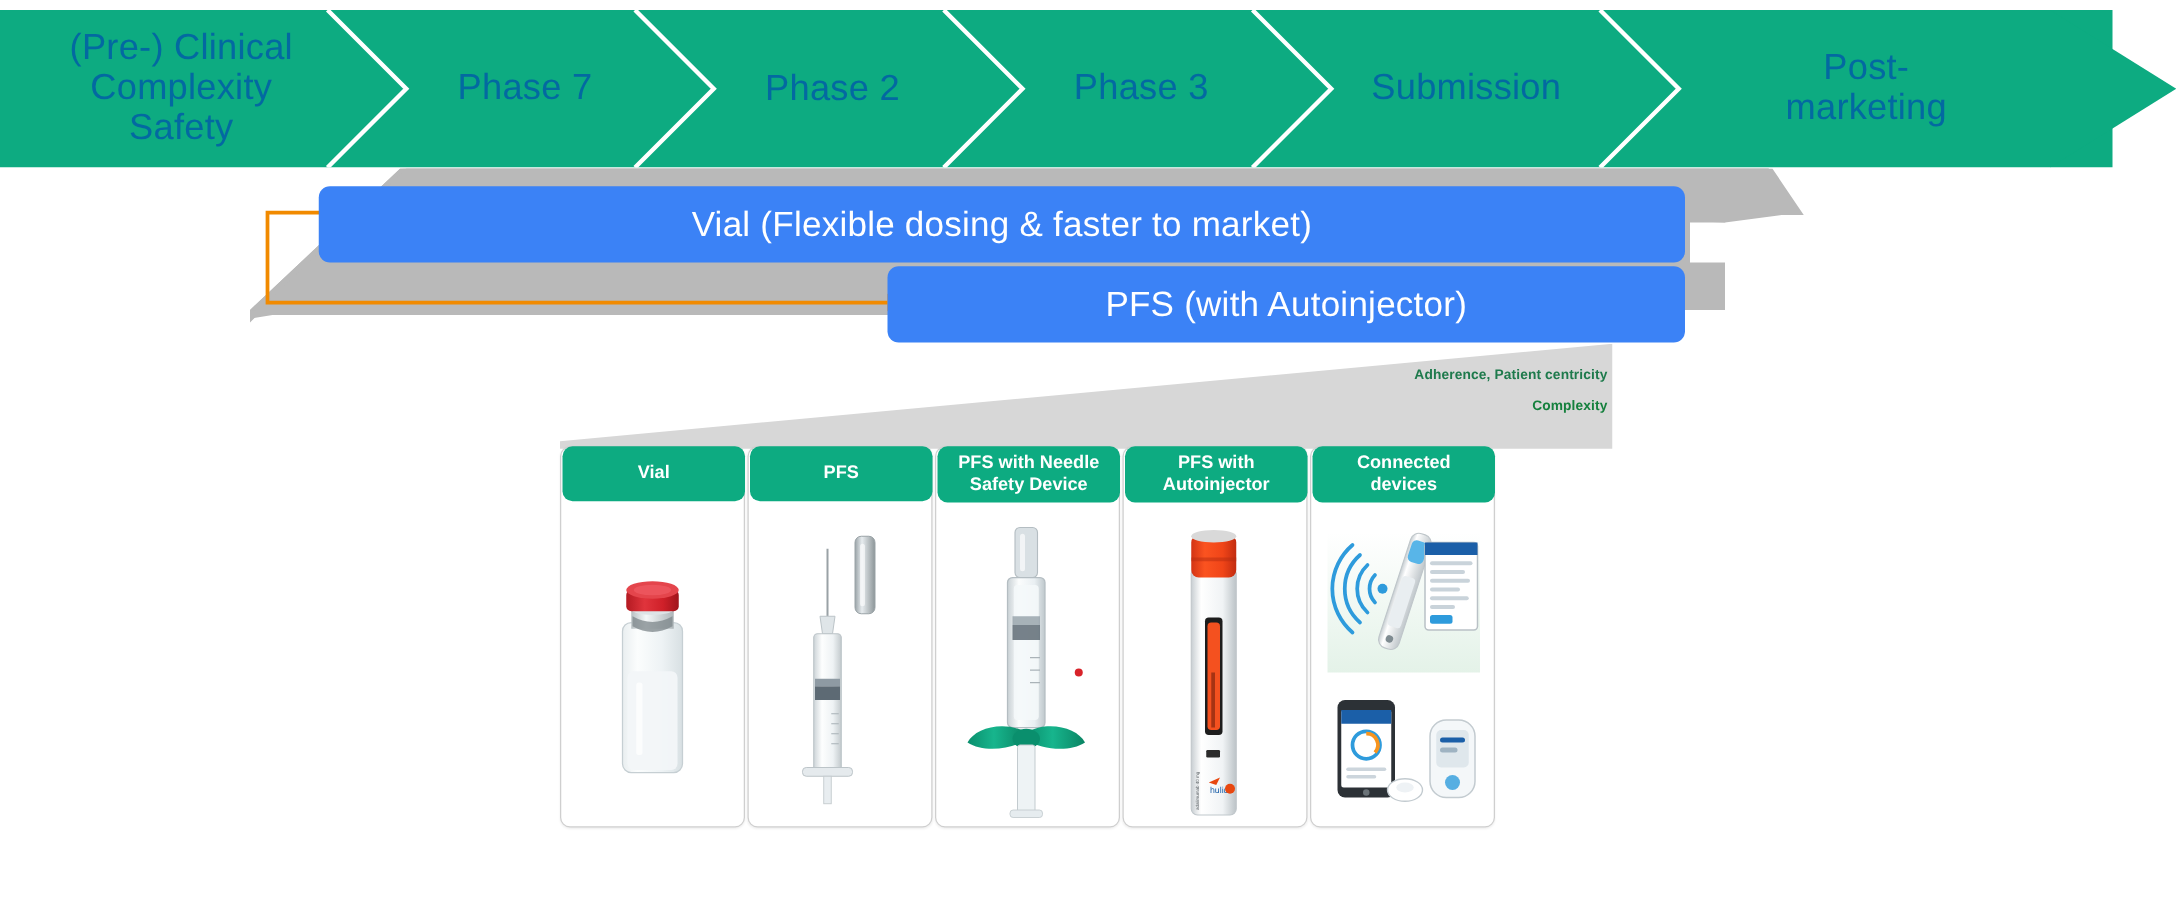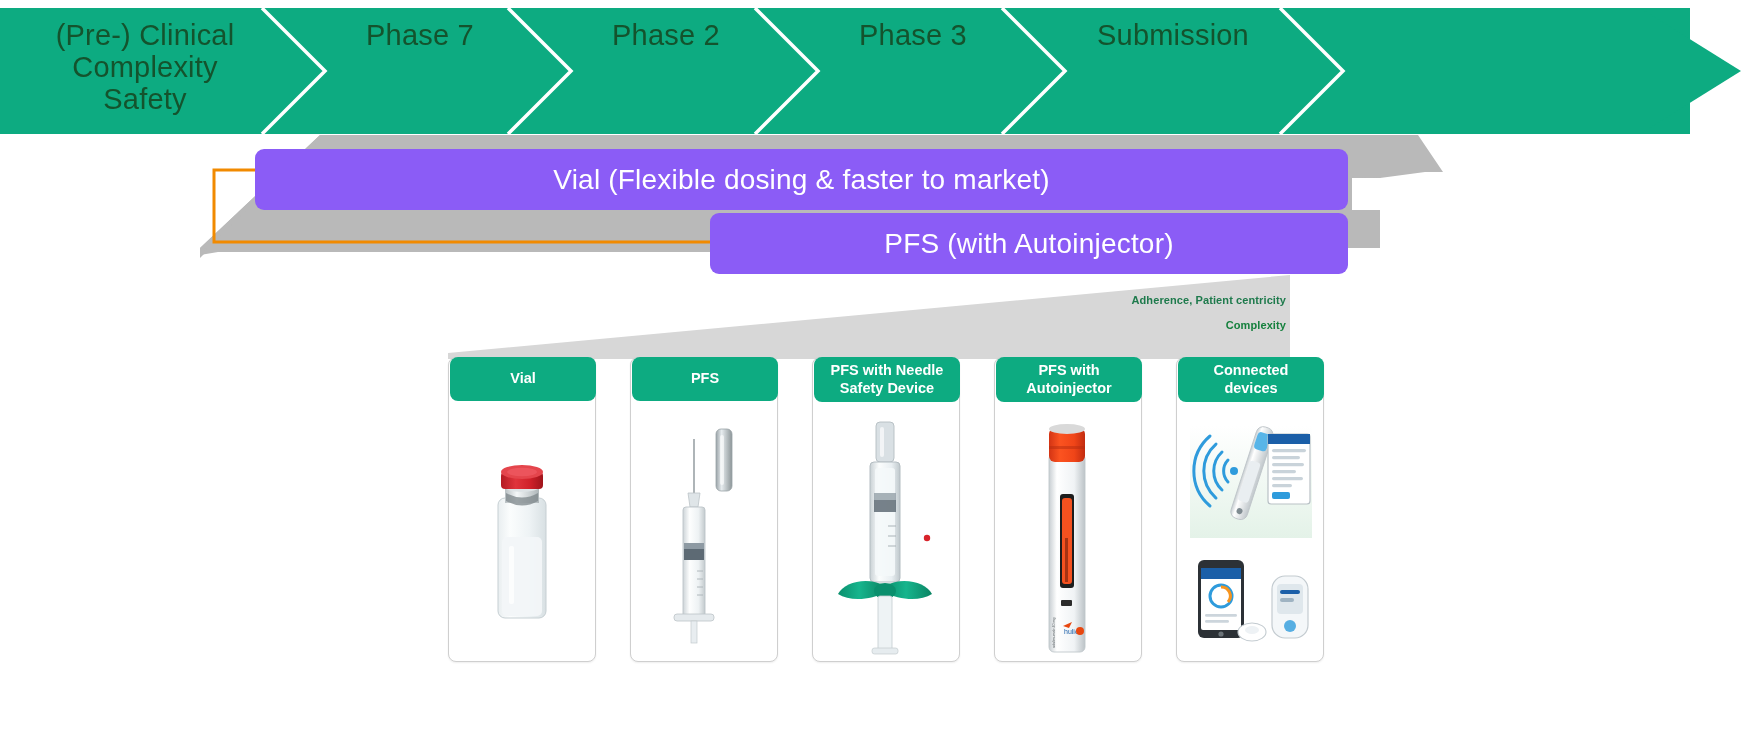--- a/index.html
+++ b/index.html
@@ -3,50 +3,49 @@
 <meta charset="utf-8">
 <style>
   html,body{margin:0;padding:0;background:#ffffff;}
   body{width:1741px;height:739px;font-family:"Liberation Sans",sans-serif;overflow:hidden;}
   #stage{position:relative;width:1741px;height:739px;}
 
   
   .phase-band{position:absolute;left:0;top:8px;width:1741px;height:126px;}
   .phase-band svg{display:block;}
   .phase-label{
-    position:absolute;color:#14532d;text-align:center;
+    position:absolute;color:#0369a1;text-align:center;
     font-size:29px;line-height:1.1;letter-spacing:.2px;
-    display:flex;align-items:flex-start;justify-content:center;
+    display:flex;align-items:center;justify-content:center;
     pointer-events:none;
-    margin-top:12px;
   }
 
   
   .grey-slab{position:absolute;left:200px;top:130px;width:1300px;height:145px;}
 
   
   .obar{
-    position:absolute;background:#8b5cf6;border-radius:9px;
+    position:absolute;background:#3b82f6;border-radius:9px;
     color:#ffffff;font-size:28px;display:flex;align-items:center;
     justify-content:center;letter-spacing:.2px;
   }
   #bar-vial{left:255px;top:149px;width:1093px;height:61px;}
   #bar-pfs {left:710px;top:213px;width:638px;height:61px;}
 
   
   .connector{position:absolute;left:212px;top:160px;width:520px;height:100px;}
 
   
   .wedge{position:absolute;left:430px;top:275px;width:860px;height:90px;}
   .wedge-text{position:absolute;right:455px;text-align:right;font-size:11px;font-weight:bold;letter-spacing:.1px;}
   #adherence-text{top:294px;color:#1E7A4C;}
   #complexity-text{top:319px;color:#15803d;}
 
   
-  .cards{position:absolute;left:448px;top:357px;display:flex;gap:34px;}
+  .cards{position:absolute;left:448px;top:357px;display:flex;gap:2px;}
   .card{
     position:relative;width:148px;height:305px;background:#ffffff;
     border:1px solid #CFCFCF;border-radius:8px;box-sizing:border-box;
     box-shadow:0 1px 2px rgba(0,0,0,.07);
     display:flex;flex-direction:column;align-items:center;
   }
   .card-head{
     position:absolute;left:1px;top:-1px;width:146px;min-height:44px;
     background:#0DAB81;border-radius:8px;color:#fff;font-size:14.5px;
     font-weight:bold;line-height:1.22;text-align:center;
@@ -93,20 +92,26 @@
     </div>
 
     <div class="phase-label" style="left:823px;top:0;width:180px;height:126px;">
       <span>Phase 3</span>
     </div>
 
     <div class="phase-label" style="left:1068px;top:0;width:210px;height:126px;">
       <span>Submission</span>
     </div>
 
+    <div class="phase-label" style="left:1348px;top:0;width:290px;height:126px;">
+      <span>
+        <span>Post-</span><br>
+        <span>marketing</span>
+      </span>
+    </div>
   </div>
 
   <div class="grey-slab">
     <svg width="1300" height="145" viewBox="0 0 1300 145" xmlns="http://www.w3.org/2000/svg">
       <polygon points="120,5 1215,5 1180,48 1140,48 1140,80 1180,80 1180,118 10,118 0,128 0,118" fill="#B9B9B9"></polygon>
       <polygon points="120,5 1215,5 1240,40 1180,48" fill="#B9B9B9"></polygon>
       <polygon points="0,118 120,5 1215,5 1240,40 1150,40 1150,82 1120,82 1120,120 20,120" fill="#B9B9B9"></polygon>
       <polygon points="0,125 125,5 1218,5 1243,42 1152,42 1152,84 1148,84 1148,122 18,122" fill="#B9B9B9"></polygon>
     </svg>
   </div>

